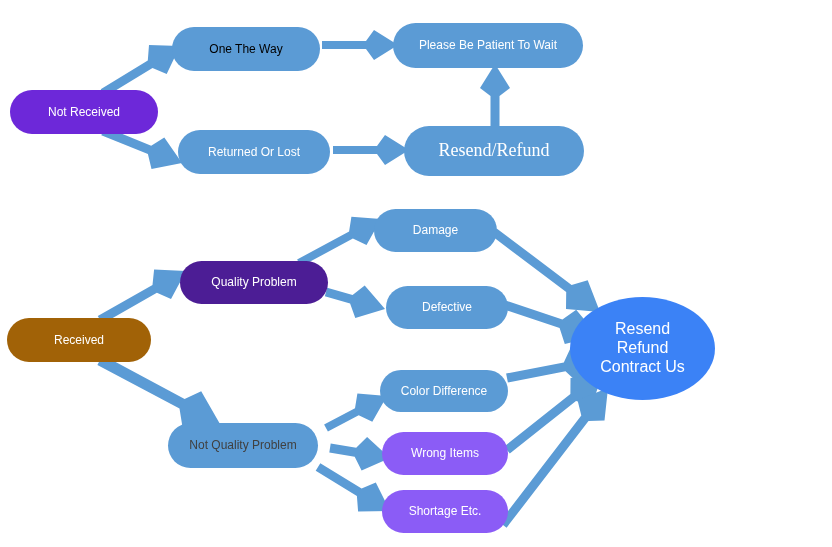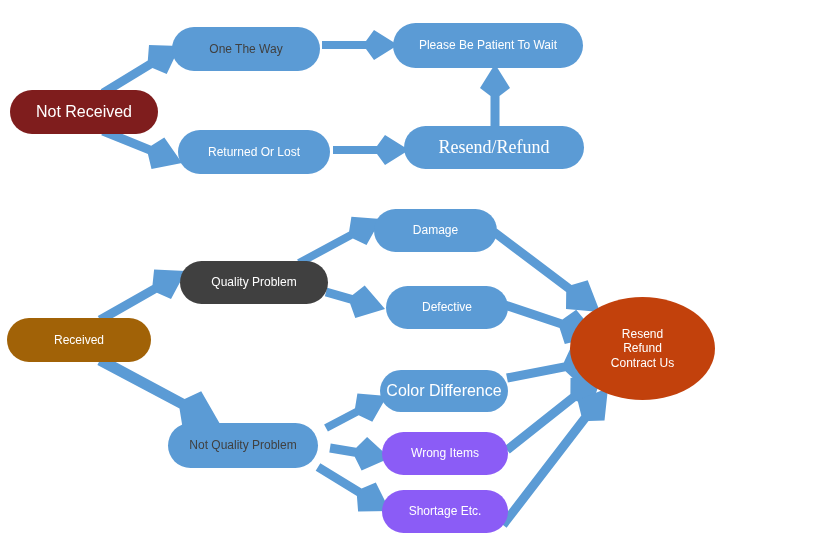--- a/index.html
+++ b/index.html
@@ -75,59 +75,59 @@
         <polygon points="315.7,470.8 356.9,496.1 358.1,511.4 390.0,511.0 375.8,482.4 361.6,488.4 320.3,463.2" fill="#5B9BD5" id="arrow-e12"></polygon>
         <polygon points="491.3,235.6 566.2,292.1 566.0,308.9 600.0,312.0 587.7,280.2 571.6,284.9 496.7,228.4" fill="#5B9BD5" id="arrow-e13"></polygon>
         <polygon points="497.6,307.3 559.6,327.9 564.8,343.9 598.0,336.0 576.2,309.8 562.4,319.4 500.4,298.7" fill="#5B9BD5" id="arrow-e14"></polygon>
         <polygon points="507.9,382.4 565.5,371.3 576.7,381.8 600.0,360.0 570.3,348.4 563.8,362.4 506.1,373.6" fill="#5B9BD5" id="arrow-e15"></polygon>
         <polygon points="509.8,453.5 576.0,401.1 591.6,404.7 603.0,374.0 570.5,378.1 570.4,394.1 504.2,446.5" fill="#5B9BD5" id="arrow-e16"></polygon>
         <polygon points="506.6,527.7 588.5,420.9 604.5,420.6 608.0,388.0 577.5,399.9 581.3,415.4 499.4,522.3" fill="#5B9BD5" id="arrow-e17"></polygon>
       </g>
   </svg>
 
   <div id="nodes-layer">
-      <div class="node rounded" style="left: 10px; top: 90px; width: 148px; height: 44px; font-size: 16px; background: #7f1d1d; color: rgb(255, 255, 255);">
+      <div class="node rounded" style="left: 10px; top: 90px; width: 148px; height: 44px; font-size: 12px; background: #6d28d9; color: rgb(255, 255, 255);">
         <span class="node-label">Not Received</span>
       </div>
-      <div class="node rounded" style="left: 172px; top: 27px; width: 148px; height: 44px; font-size: 12px; background: rgb(91, 155, 213); color: #404040;">
+      <div class="node rounded" style="left: 172px; top: 27px; width: 148px; height: 44px; font-size: 12px; background: rgb(91, 155, 213); color: #000000;">
         <span class="node-label">One The Way</span>
       </div>
       <div class="node rounded" style="left: 178px; top: 130px; width: 152px; height: 44px; font-size: 12px; background: rgb(91, 155, 213); color: rgb(255, 255, 255);">
         <span class="node-label">Returned Or Lost</span>
       </div>
       <div class="node rounded" style="left: 393px; top: 23px; width: 190px; height: 45px; font-size: 12px; background: rgb(91, 155, 213); color: rgb(255, 255, 255);">
         <span class="node-label">Please Be Patient To Wait</span>
       </div>
-      <div class="node rounded serif" style="left: 404px; top: 126px; width: 180px; height: 43px; font-size: 18px; background: rgb(91, 155, 213); color: rgb(255, 255, 255);">
+      <div class="node rounded serif" style="left: 404px; top: 126px; width: 180px; height: 50px; font-size: 18px; background: rgb(91, 155, 213); color: rgb(255, 255, 255);">
         <span class="node-label">Resend/Refund</span>
       </div>
       <div class="node rounded" style="left: 7px; top: 318px; width: 144px; height: 44px; font-size: 12px; background: #a16207; color: rgb(255, 255, 255);">
         <span class="node-label">Received</span>
       </div>
-      <div class="node rounded" style="left: 180px; top: 261px; width: 148px; height: 43px; font-size: 12px; background: #404040; color: rgb(255, 255, 255);">
+      <div class="node rounded" style="left: 180px; top: 261px; width: 148px; height: 43px; font-size: 12px; background: #4c1d95; color: rgb(255, 255, 255);">
         <span class="node-label">Quality Problem</span>
       </div>
       <div class="node rounded" style="left: 168px; top: 423px; width: 150px; height: 45px; font-size: 12px; background: rgb(91, 155, 213); color: #404040;">
         <span class="node-label">Not Quality Problem</span>
       </div>
       <div class="node rounded" style="left: 374px; top: 209px; width: 123px; height: 43px; font-size: 12px; background: rgb(91, 155, 213); color: rgb(255, 255, 255);">
         <span class="node-label">Damage</span>
       </div>
       <div class="node rounded" style="left: 386px; top: 286px; width: 122px; height: 43px; font-size: 12px; background: rgb(91, 155, 213); color: rgb(255, 255, 255);">
         <span class="node-label">Defective</span>
       </div>
-      <div class="node rounded" style="left: 380px; top: 370px; width: 128px; height: 42px; font-size: 16px; background: rgb(91, 155, 213); color: rgb(255, 255, 255);">
+      <div class="node rounded" style="left: 380px; top: 370px; width: 128px; height: 42px; font-size: 12px; background: rgb(91, 155, 213); color: rgb(255, 255, 255);">
         <span class="node-label">Color Difference</span>
       </div>
       <div class="node rounded" style="left: 382px; top: 432px; width: 126px; height: 43px; font-size: 12px; background: #8b5cf6; color: rgb(255, 255, 255);">
         <span class="node-label">Wrong Items</span>
       </div>
       <div class="node rounded" style="left: 382px; top: 490px; width: 126px; height: 43px; font-size: 12px; background: #8b5cf6; color: rgb(255, 255, 255);">
         <span class="node-label">Shortage Etc.</span>
       </div>
-      <div class="node ellipse" style="left: 570px; top: 297px; width: 145px; height: 103px; font-size: 12px; background: #c2410c; color: rgb(255, 255, 255);">
+      <div class="node ellipse" style="left: 570px; top: 297px; width: 145px; height: 103px; font-size: 16px; background: #3b82f6; color: rgb(255, 255, 255);">
         <span class="node-label">Resend
 Refund
 Contract Us</span>
       </div>
     </div>
 
 </div>
 
 </body></html>

